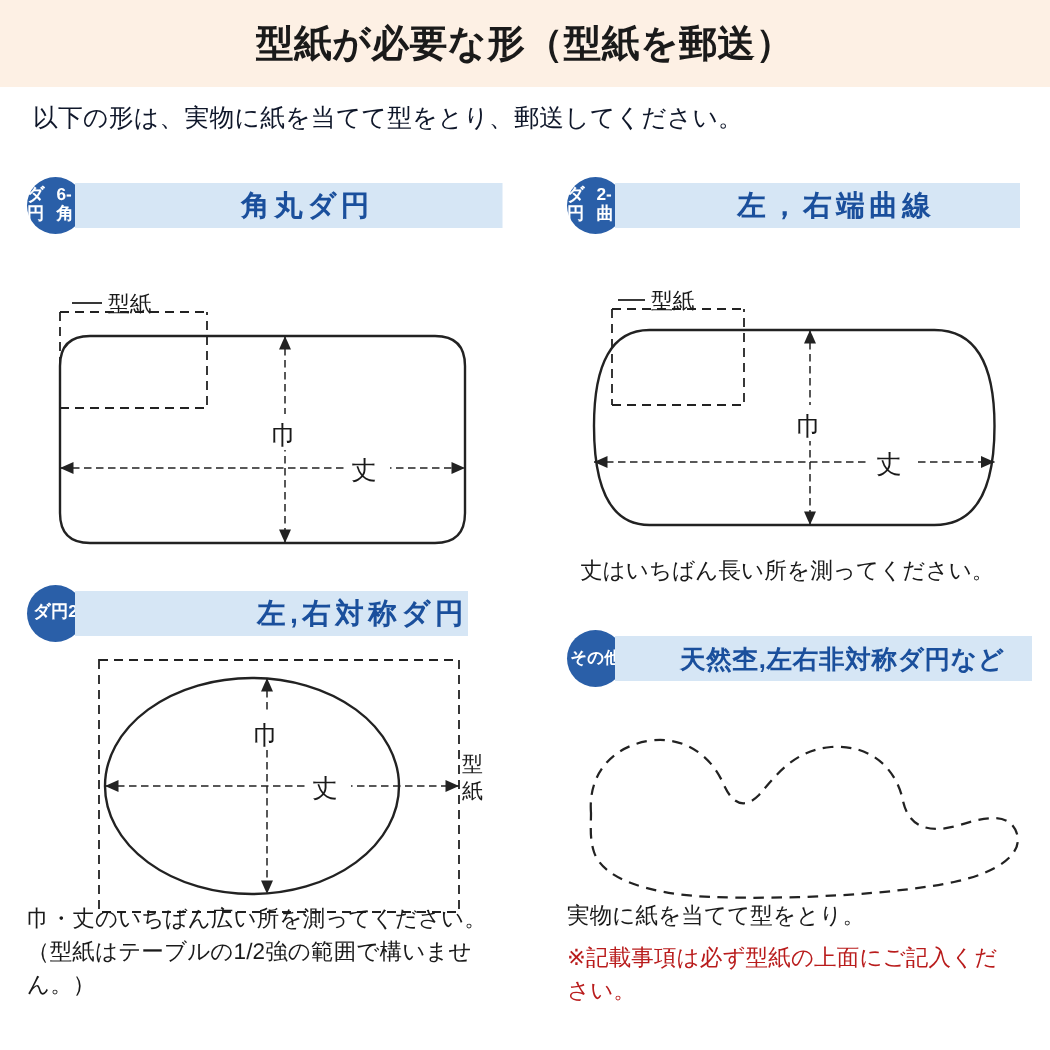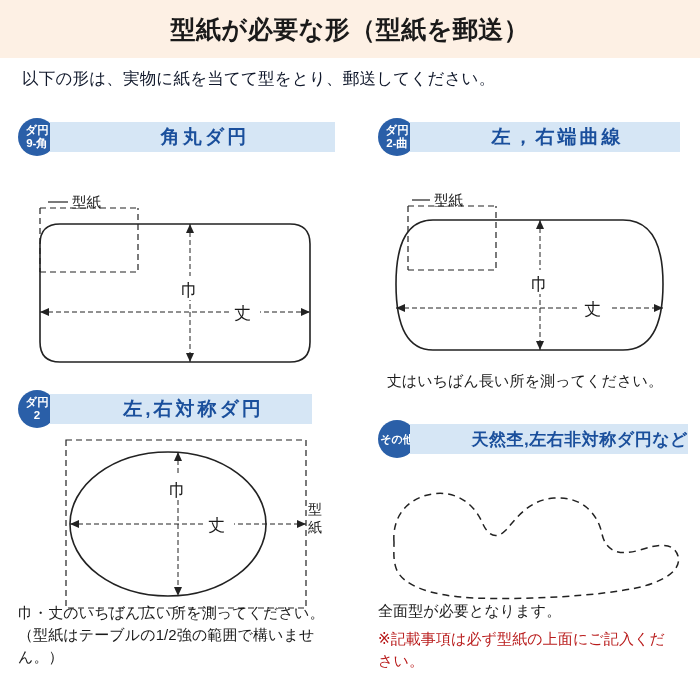--- a/index.html
+++ b/index.html
@@ -65,21 +65,21 @@
     top: 0;
     width: 38px;
     height: 38px;
     border-radius: 19px;
     background: #2a5fa8;
     color: #ffffff;
     font-size: 11.5px;
     font-weight: bold;
     line-height: 1.15;
     display: flex;
-    flex-direction: column;
+    flex-direction: row;
     align-items: center;
     justify-content: center;
     letter-spacing: 0px;
     box-sizing: border-box;
   }
   .tag.single {
     font-size: 12.5px;
   }
   .tag.small-text {
     font-size: 11px;
@@ -124,21 +124,21 @@
 
   <div class="header-band"></div>
   <div class="header-title">型紙が必要な形（型紙を郵送）</div>
 
   <div class="lead">以下の形は、実物に紙を当てて型をとり、郵送してください。</div>
 
   <div class="panel" style="left:18px; top:118px; width:330px;">
     <div class="head-row">
       <div class="tag">
         <span>ダ円</span>
-        <span>9-角</span>
+        <span>6-角</span>
       </div>
       <div class="headbar" style="width:285px;">
         <span>角丸ダ円</span>
       </div>
     </div>
 
     <svg width="330" height="220" viewBox="0 0 330 220" style="position:absolute; left:0; top:42px;">
 
       <path d="M 42 64 L 272 64 Q 292 64 292 84 L 292 182 Q 292 202 272 202 L 42 202 Q 22 202 22 182 L 22 84 Q 22 64 42 64 Z" fill="#ffffff" stroke="#222222" stroke-width="1.6"></path>
 
@@ -199,21 +199,21 @@
 
     <div class="caption" style="left:0px; top:252px; width:285px;text-align:right;">丈はいちばん長い所を測ってください。</div>
   </div>
 
   <div class="panel" style="left:18px; top:390px; width:340px;">
     <div class="head-row">
       <div class="tag single">
         <span style="font-size:11.5px;">ダ円</span>
         <span style="font-size:11.5px;">2</span>
       </div>
-      <div class="headbar" style="width:262px;">
+      <div class="headbar" style="width:262px;justify-content:flex-end;">
         <span>左,右対称ダ円</span>
       </div>
     </div>
 
     <svg width="340" height="190" viewBox="0 0 340 190" style="position:absolute; left:0; top:42px;">
 
       <rect x="48" y="8" width="240" height="168" fill="none" stroke="#222222" stroke-width="1.2" stroke-dasharray="6,4"></rect>
 
       <ellipse cx="150" cy="92" rx="98" ry="72" fill="#ffffff" stroke="#222222" stroke-width="1.6"></ellipse>
 
@@ -234,38 +234,38 @@
     </svg>
 
     <div class="caption" style="left:0px; top:212px; width:328px;">巾・丈のいちばん広い所を測ってください。（型紙はテーブルの1/2強の範囲で構いません。）</div>
   </div>
 
   <div class="panel" style="left:378px; top:420px; width:310px;">
     <div class="head-row">
       <div class="tag small-text">
         <span>その他</span>
       </div>
-      <div class="headbar" style="width:278px;justify-content:flex-end;">
+      <div class="headbar" style="width:278px;">
         <span style="font-size:17px; letter-spacing:0.5px;">天然杢,左右非対称ダ円など</span>
       </div>
     </div>
 
     <svg width="310" height="160" viewBox="0 0 310 160" style="position:absolute; left:0; top:44px;">
 
       <path d="M 16 78
                C 14 52, 30 34, 54 30
                C 78 26, 96 40, 104 58
                C 110 72, 118 76, 128 66
                C 140 52, 152 36, 176 34
                C 204 32, 220 50, 224 70
                C 228 88, 242 92, 262 86
                C 280 80, 296 78, 300 92
                C 304 106, 286 118, 258 124
                C 220 132, 150 136, 96 134
                C 54 132, 24 122, 18 104
                C 15 95, 16 86, 16 78 Z" fill="#ffffff" stroke="#222222" stroke-width="1.5" stroke-dasharray="7,5"></path>
     </svg>
 
-    <div class="caption" style="left:0px; top:180px; width:300px;">全面型が必要となります。</div>
+    <div class="caption" style="left:0px; top:180px; width:300px;">実物に紙を当てて型をとり。</div>
     <div class="caption note" style="left:0px; top:208px; width:300px;">※記載事項は必ず型紙の上面にご記入ください。</div>
   </div>
 
 </div>
 
 </body></html>

